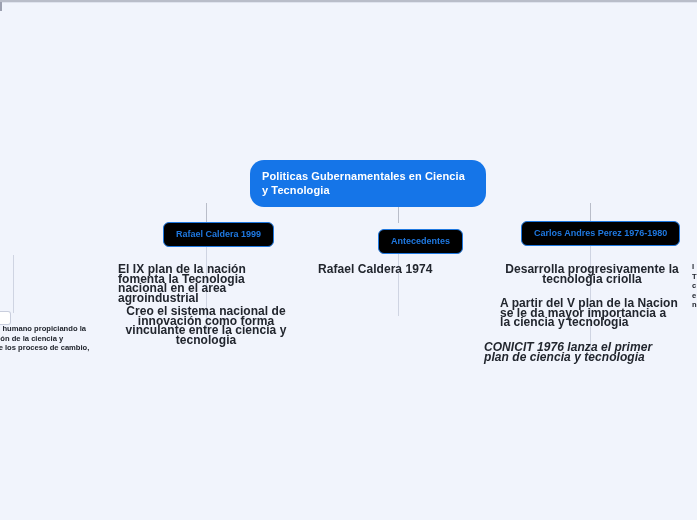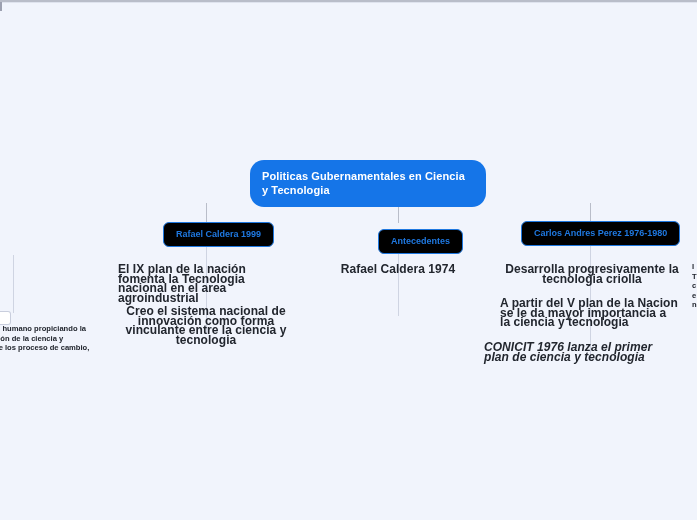--- a/index.html
+++ b/index.html
@@ -91,21 +91,21 @@
     font-weight: bold;
     line-height: 9.5px;
     letter-spacing: 0.05px;
   }
 
   
   .leaf.c0a { left: 118px; top: 265px; width: 176px; }
   .leaf.c0b { left: 118px; top: 307px; width: 176px; text-align: center; }
 
   
-  .leaf.c1a { left: 318px; top: 265px; width: 160px; text-align: center; }
+  .leaf.c1a { left: 318px; top: 265px; width: 160px; text-align: left; }
   .leaf.c1b { left: 310px; top: 300px; width: 168px; }
 
   
   .leaf.c2a { left: 500px; top: 265px; width: 184px; text-align: center; }
   .leaf.c2b { left: 500px; top: 299px; width: 178px; }
   .leaf.c2c { left: 484px; top: 343px; width: 178px; font-style: italic; }
 
   
   .clip-left {
     position: absolute;

